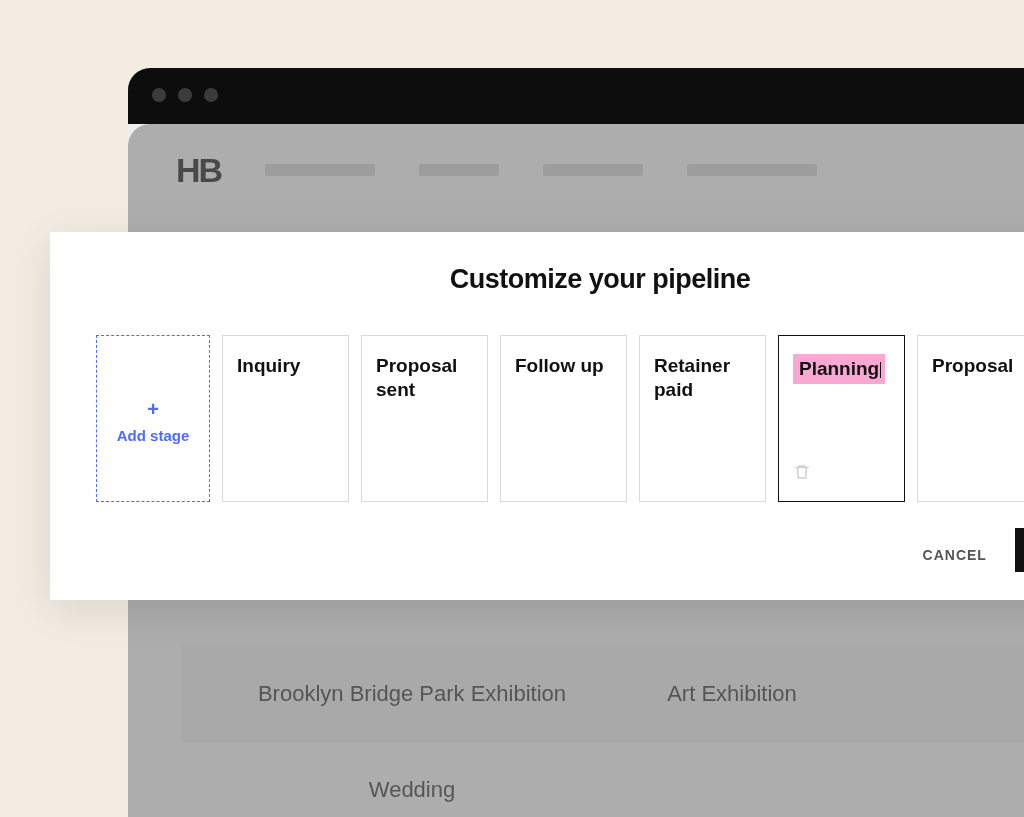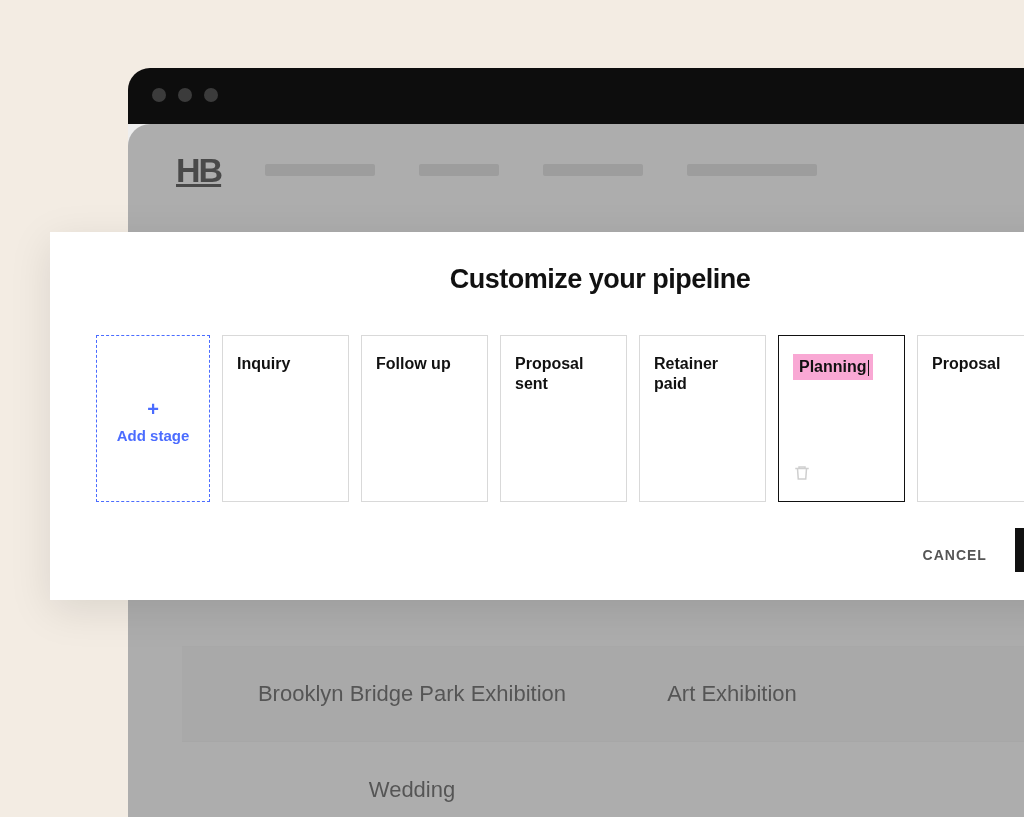--- a/index.html
+++ b/index.html
@@ -37,21 +37,20 @@
     display: flex;
     align-items: center;
     padding: 0 48px;
     gap: 44px;
   }
   .logo {
     font-weight: 900;
     font-size: 34px;
     letter-spacing: -2px;
     color: #111;
-    text-decoration: underline;
   }
   .nav-ph {
     height: 12px;
     background: #c9c9c9;
     border-radius: 2px;
   }
   .nav-ph.a { width: 110px; }
   .nav-ph.b { width: 80px; }
   .nav-ph.c { width: 100px; }
   .nav-ph.d { width: 130px; }
@@ -113,21 +112,21 @@
     gap: 12px;
     padding: 0 0 0 46px;
   }
 
   .stage {
     width: 127px;
     height: 167px;
     border: 1px solid #d9d9d9;
     padding: 18px 14px 10px 14px;
     position: relative;
-    font-size: 16px;
+    font-size: 19px;
     font-weight: 800;
     color: #111;
     line-height: 1.25;
     background: #fff;
   }
   .stage.add {
     border: 1.5px dashed #4b6cff;
     display: flex;
     flex-direction: column;
     align-items: center;
@@ -237,25 +236,25 @@
     <div class="stage add">
       <div class="plus">+</div>
       <div>Add stage</div>
     </div>
 
     <div class="stage">
       <span>Inquiry</span>
     </div>
 
     <div class="stage">
+      <span>Proposal sent</span>
+    </div>
+
+    <div class="stage">
       <span>Follow up</span>
-    </div>
-
-    <div class="stage">
-      <span>Proposal sent</span>
     </div>
 
     <div class="stage">
       <span>Retainer paid</span>
     </div>
 
     <div class="stage active">
       <span class="label-edit"><span>Planning</span><span class="caret"></span></span>
       <span class="trash">
         <svg width="18" height="18" viewBox="0 0 24 24" fill="none" stroke="currentColor" stroke-width="2">

